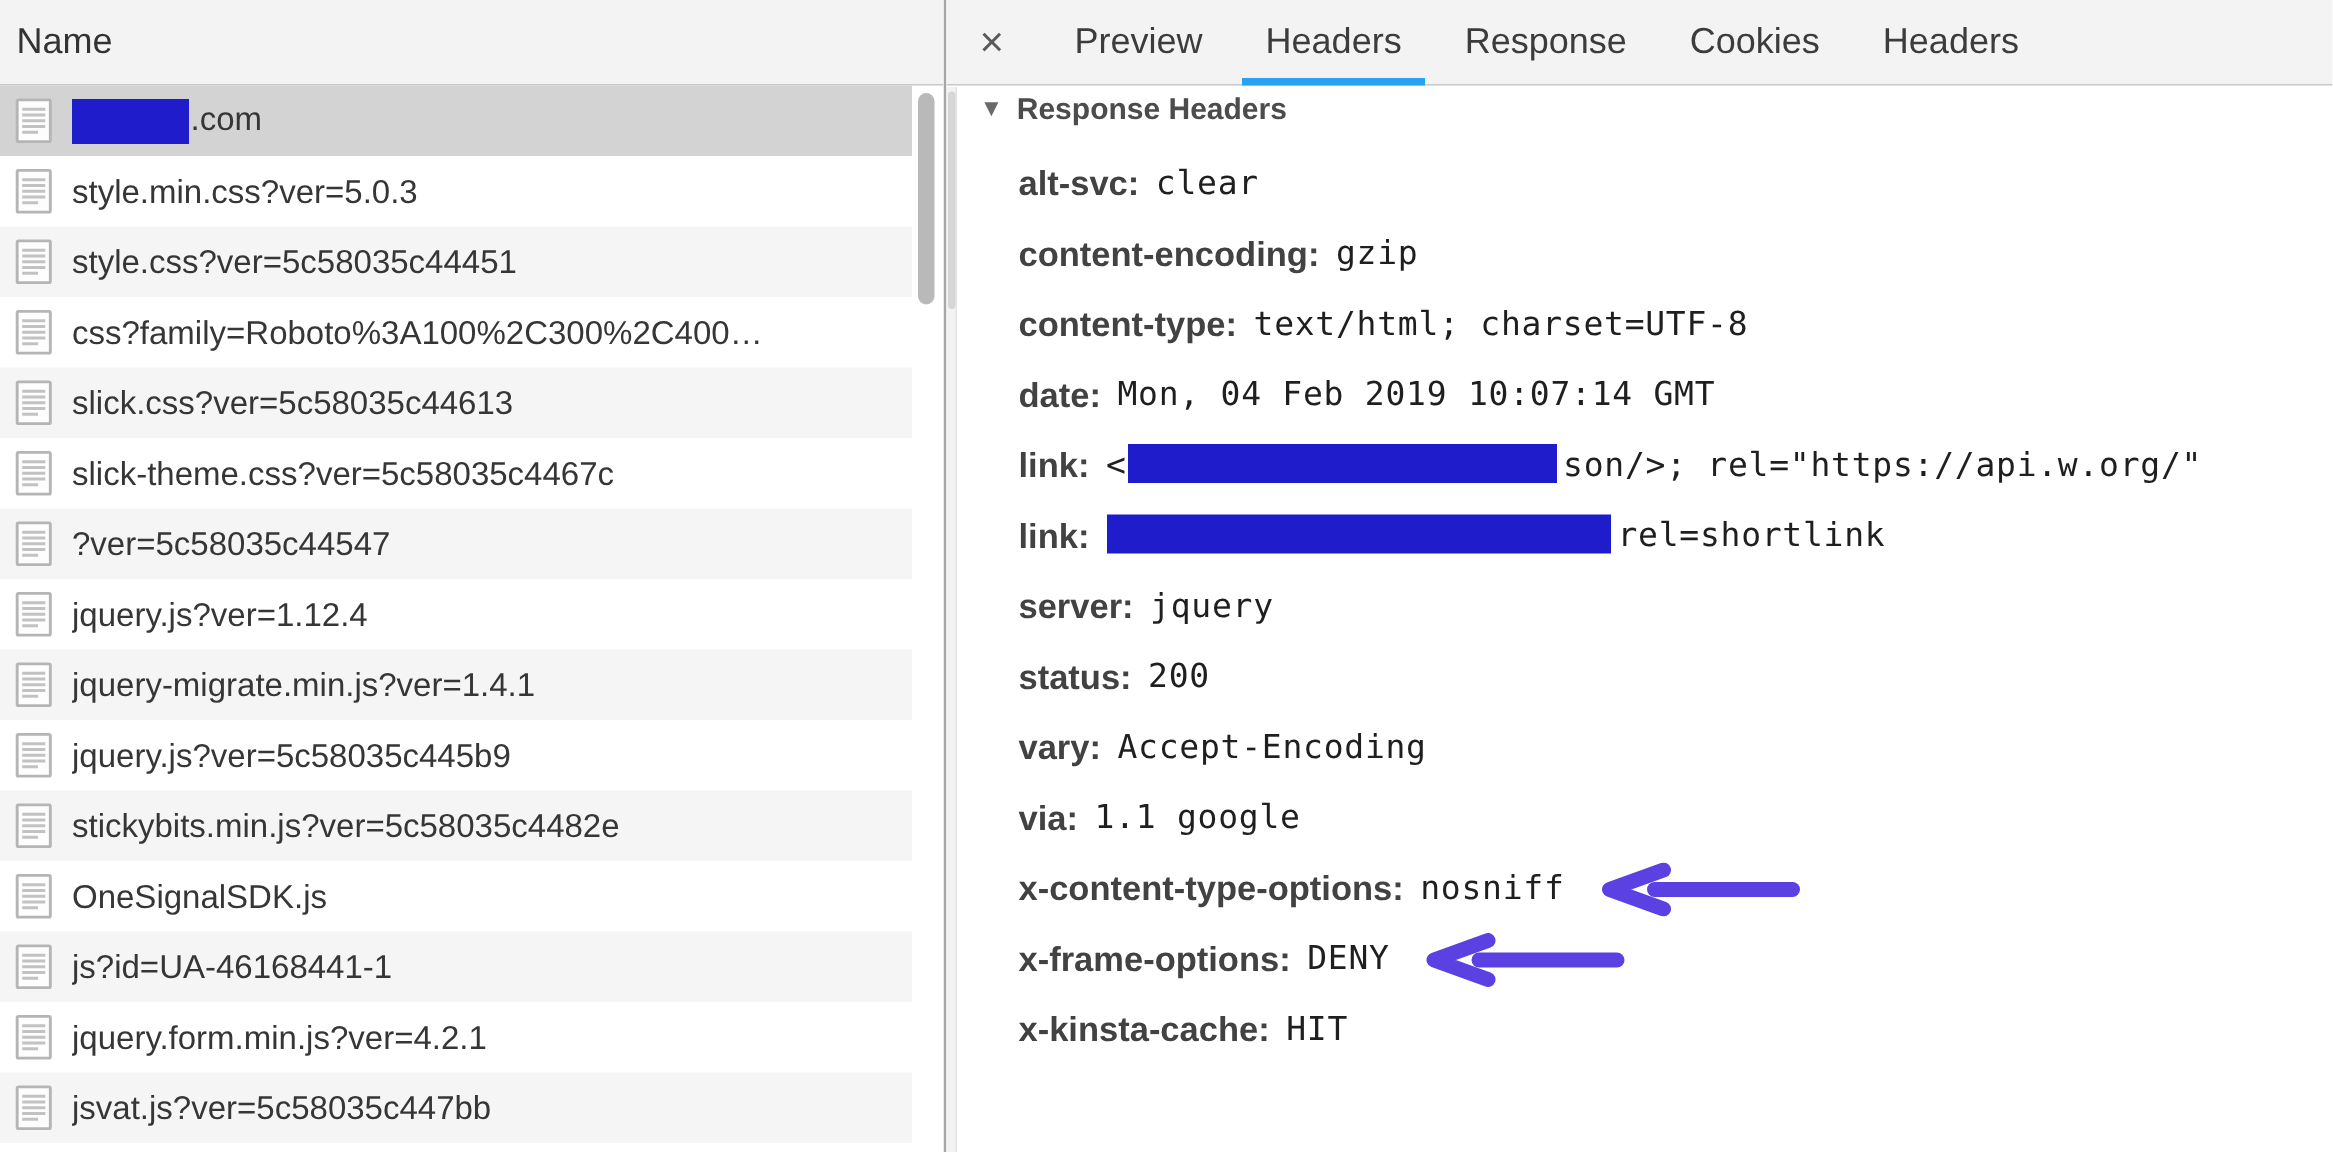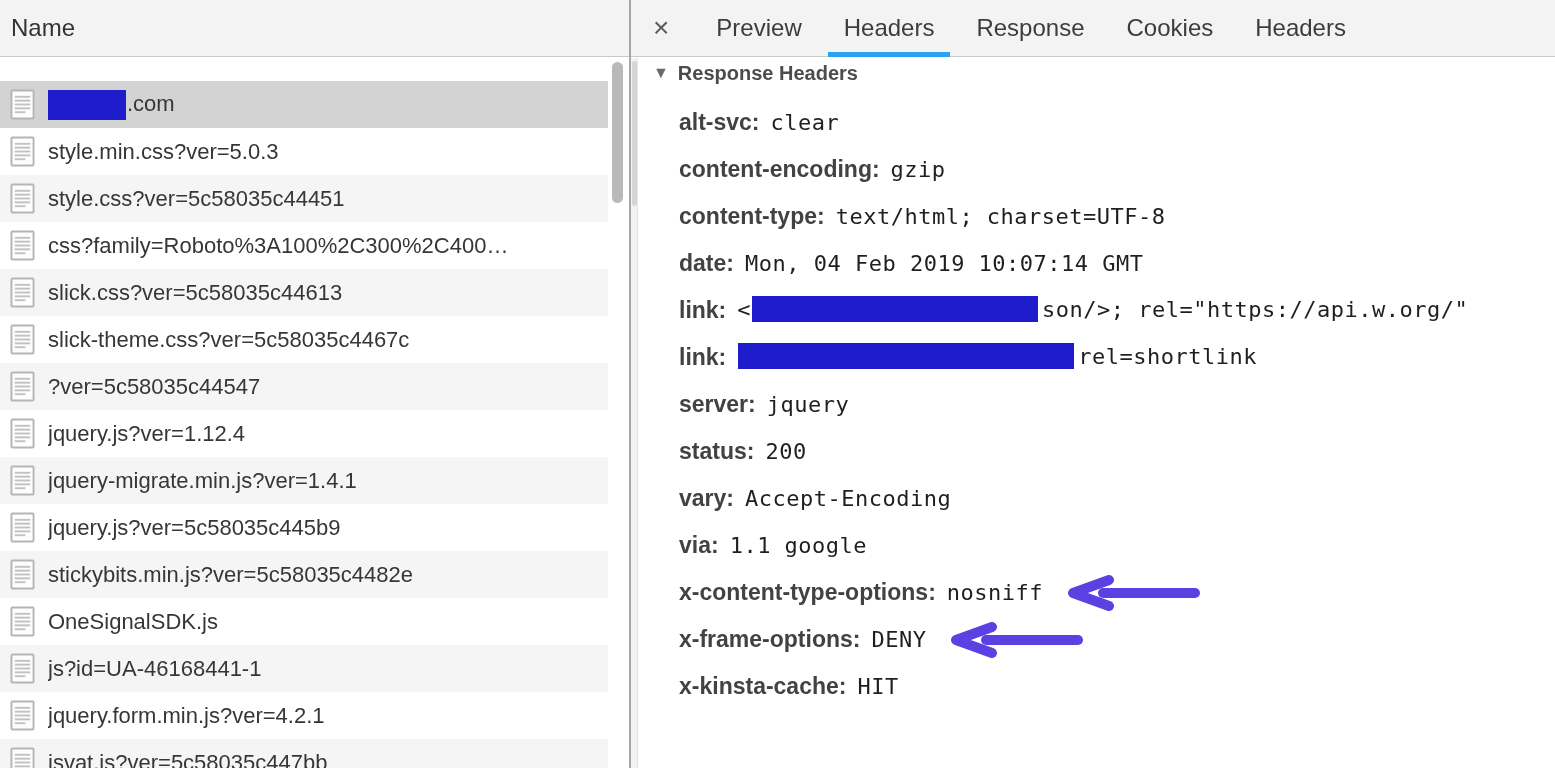--- a/index.html
+++ b/index.html
@@ -22,21 +22,21 @@
   
   .left-panel{position:relative;width:629px;flex:none;background:#fff;overflow:hidden;}
   .name-header{
     height:57px;background:var(--toolbar);border-bottom:1px solid #c9c9c9;
     display:flex;align-items:center;padding-left:11px;
     font-size:24px;color:#333;
   }
   .rows{width:608px;}
   .row{height:47px;display:flex;align-items:center;padding-left:10px;background:#fff;cursor:default;}
   .row.stripe{background:var(--stripe);}
-  .row.selected{background:var(--selected);margin-top:24px;}
+  .row.selected{background:var(--selected);}
   .row-icon{width:25px;height:31px;margin-right:13px;flex:none;}
   .row-label{font-size:22px;color:#363636;white-space:nowrap;overflow:hidden;}
   .redact-name{display:inline-block;width:78px;height:30px;background:var(--redact);vertical-align:middle;margin-right:1px;}
   .lscroll{position:absolute;right:6px;top:62px;width:11px;height:141px;background:#b9b9b9;border-radius:6px;}
 
   
   .splitter{width:2px;flex:none;background:#a6a6a6;cursor:col-resize;}
 
   
   .right-panel{flex:1;position:relative;background:#fff;overflow:hidden;}

